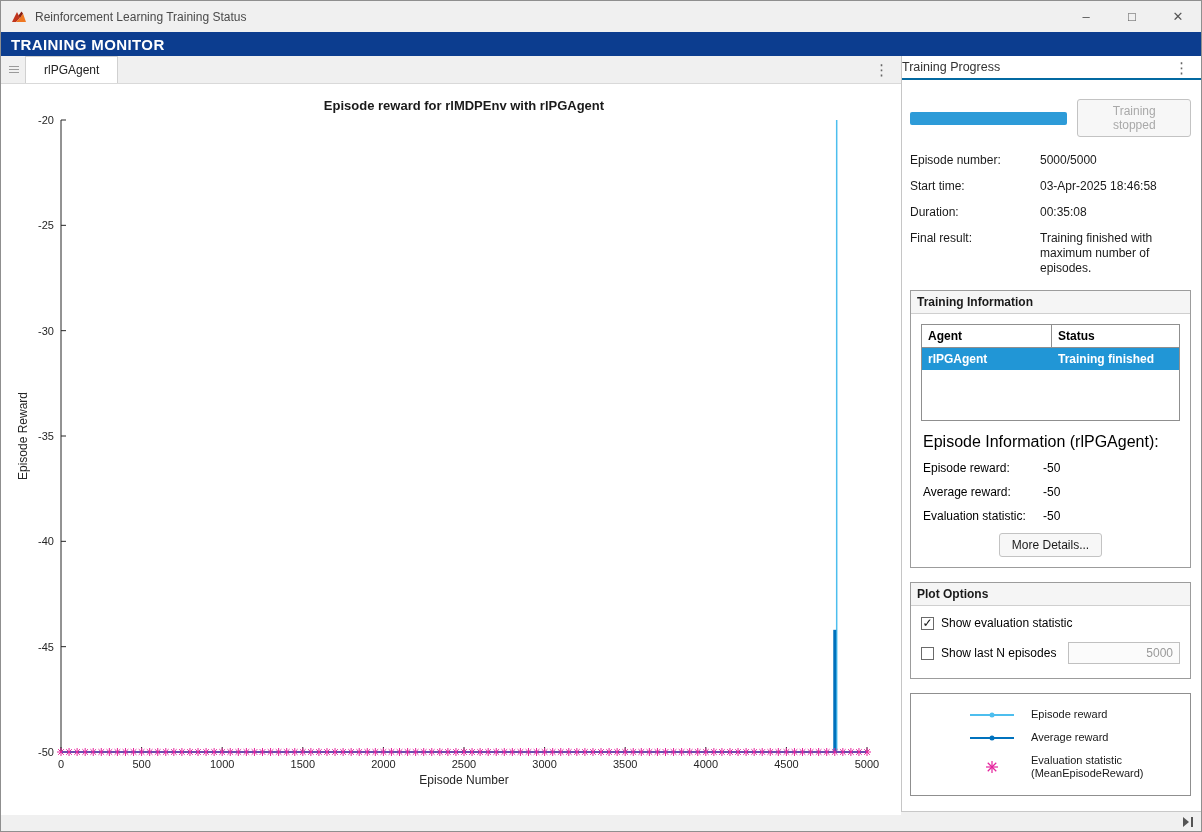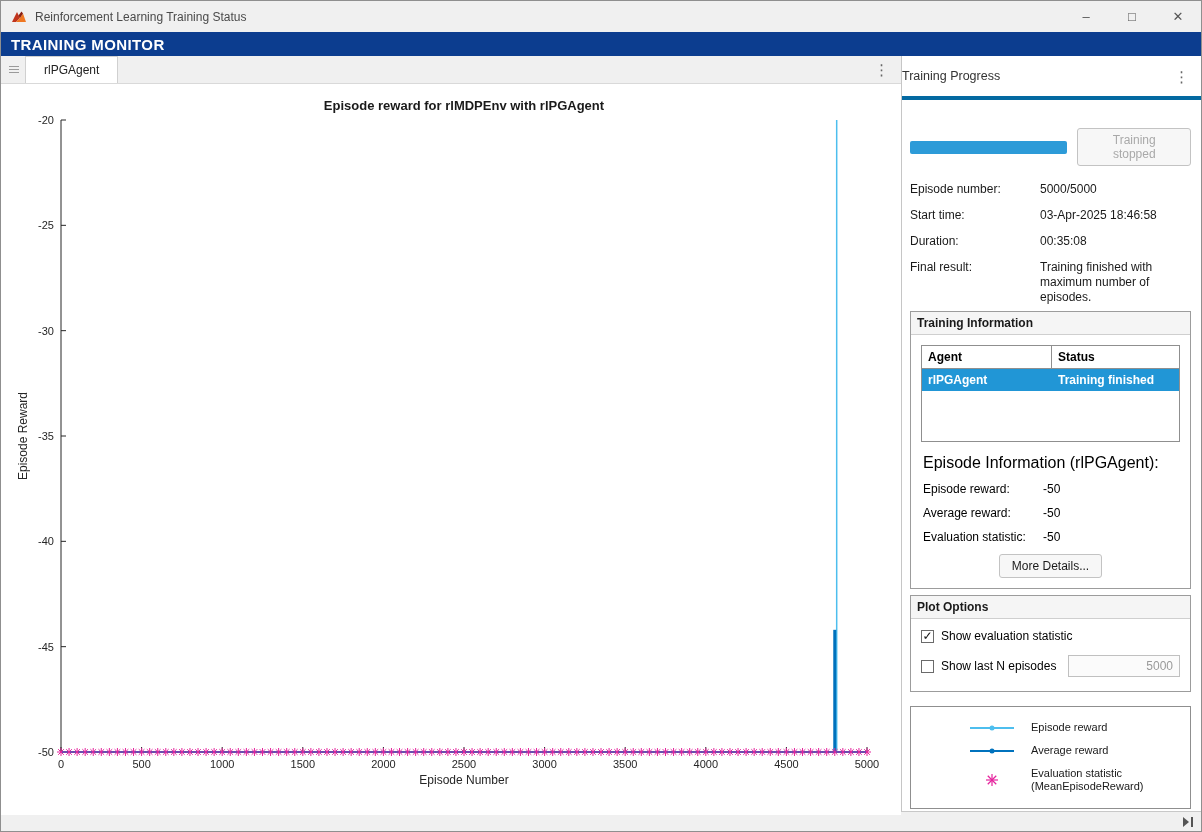--- a/index.html
+++ b/index.html
@@ -22,31 +22,31 @@
   .left{width:901px;border-right:1px solid #c6c6c6;display:flex;flex-direction:column;background:#fff}
   .tabstrip{height:28px;background:#f0f0f0;border-bottom:1px solid #d9d9d9;display:flex;align-items:flex-end}
   .grip{width:10px;height:1px;background:#9a9a9a;box-shadow:0 3px 0 #9a9a9a,0 6px 0 #9a9a9a;margin:0 6px 16px 8px}
   .doc-tab{height:27px;background:#fff;border:1px solid #d0d0d0;border-bottom:none;padding:0 18px;display:flex;align-items:center;font-size:12px;color:#222;cursor:pointer}
   .kebab{margin-left:auto;align-self:center;font-size:15px;color:#666;padding:0 12px;cursor:pointer;line-height:1}
   .chart-wrap{flex:1;position:relative;background:#fff}
   svg text{font-family:"Liberation Sans",sans-serif}
 
   
   .right{flex:1;display:flex;flex-direction:column;background:#fff;min-width:0}
-  .panel-header{height:44px;border-bottom:4px solid #0369a1;display:flex;align-items:center;font-size:12.5px;color:#333;flex:0 0 auto}
+  .panel-header{height:24px;border-bottom:2px solid #0369a1;display:flex;align-items:center;font-size:12.5px;color:#333;flex:0 0 auto}
   .panel-body{flex:1;padding:10px 10px 0 8px;overflow:hidden}
-  .progress-row{display:flex;align-items:center;gap:10px;margin:18px 0 4px}
+  .progress-row{display:flex;align-items:center;gap:10px;margin:9px 0 4px}
   .progressbar{width:160px;height:13px;background:#e6e6e6;border-radius:2px;overflow:hidden}
   .progress-fill{height:100%;background:#2d9bd8;width:0}
   .btn{font-size:12px;border:1px solid #c3c3c3;background:#f7f7f7;border-radius:3px;padding:4px 12px;color:#1a1a1a}
   .btn.disabled{color:#a9a9a9}
   .fields{display:grid;grid-template-columns:130px 1fr;row-gap:11px;margin-top:16px;font-size:12px;color:#1a1a1a;align-items:start}
   .fields .val{max-width:156px;line-height:1.25}
 
-  .group{border:1px solid #9c9c9c;margin-top:6px}
+  .group{border:1px solid #9c9c9c;margin-top:14px}
   .group-title{font-size:12px;font-weight:bold;padding:4px 6px;background:#f5f5f5;border-bottom:1px solid #cfcfcf;color:#1a1a1a}
   .group-body{padding:10px}
   .ti-table{border:1px solid #8f8f8f;font-size:12px;background:#fff}
   .ti-head{display:grid;grid-template-columns:130px 1fr}
   .ti-head span{font-weight:bold;padding:4px 6px;border-bottom:1px solid #8f8f8f}
   .ti-head span:first-child{border-right:1px solid #8f8f8f}
   .ti-row{display:grid;grid-template-columns:130px 1fr;background:#2196d6;color:#fff;font-weight:bold;cursor:pointer}
   .ti-row span{padding:4px 6px}
   .ti-filler{height:50px;background:#fff}
   .ep-title{font-weight:normal;font-size:16px;margin:12px 0 10px;padding-left:2px}

